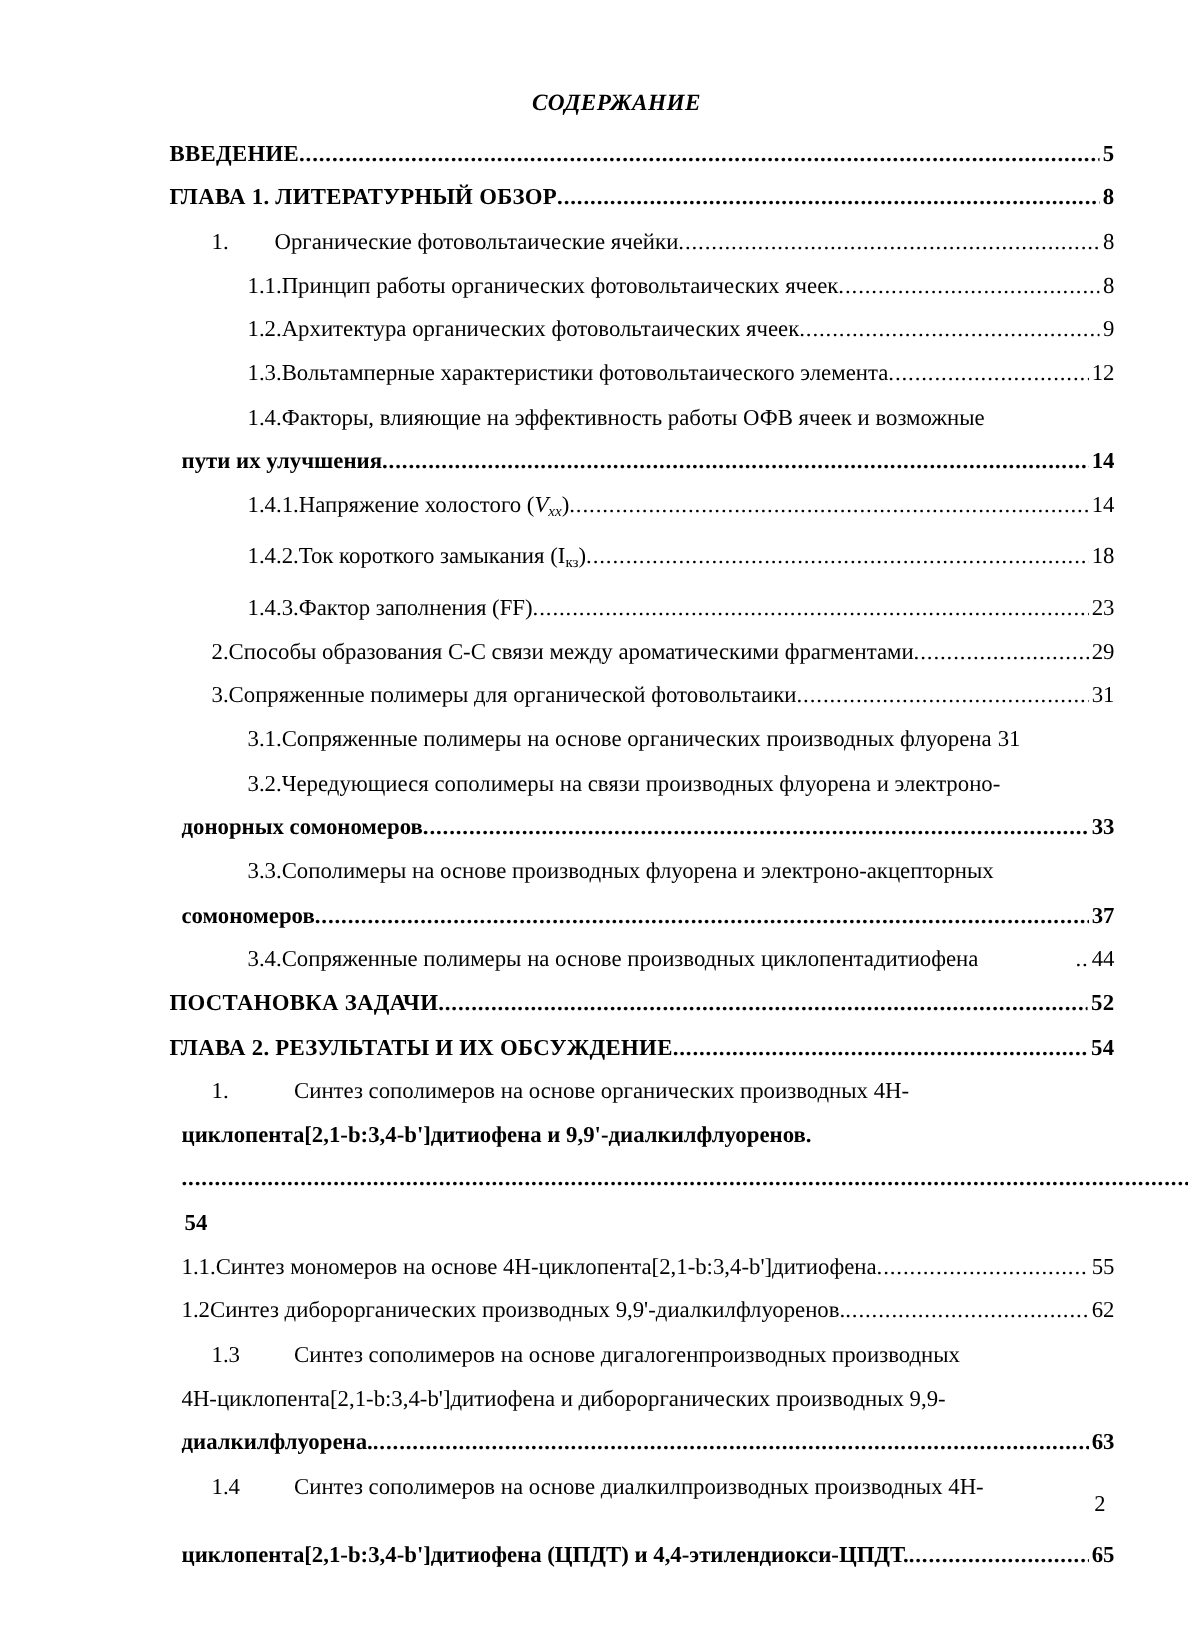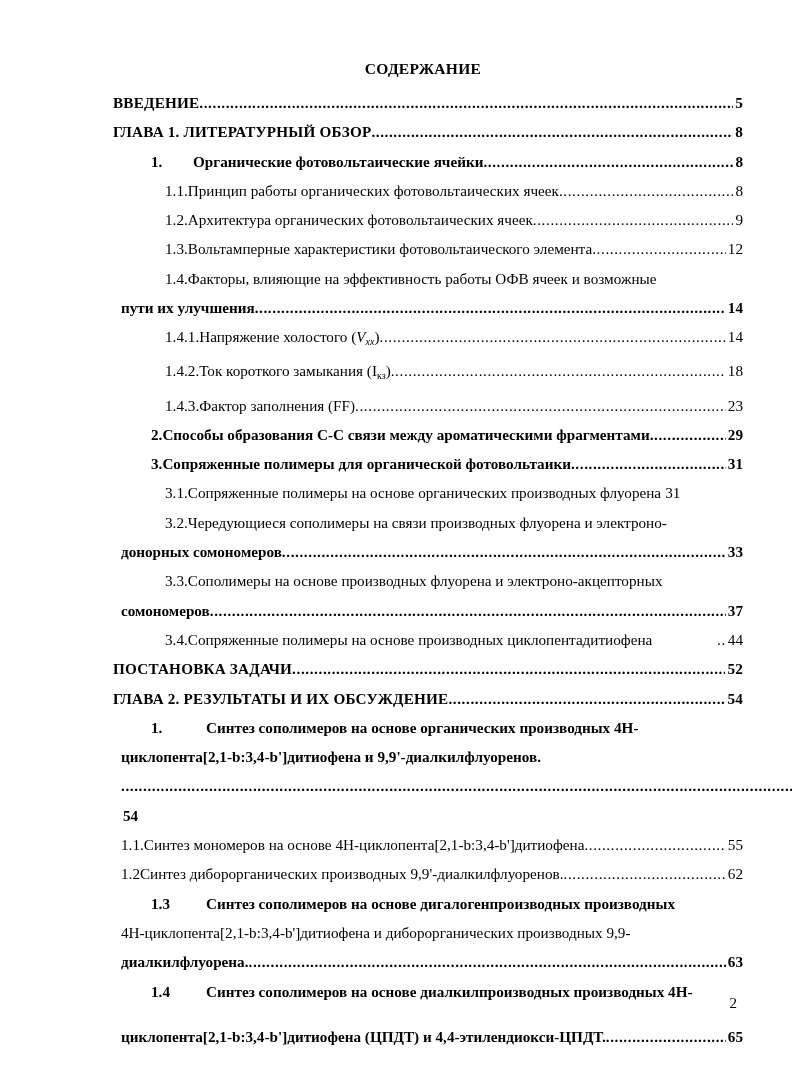--- a/index.html
+++ b/index.html
@@ -19,27 +19,28 @@
   #page {
     position: absolute;
     left: 0; top: 0;
     width: 792px;
     height: 1084px;
     background: #ffffff;
   }
 
   #toc-title {
     position: absolute;
-    left: 108px;
+    left: 96px;
     top: 60px;
     width: 630px;
     text-align: center;
     font-weight: bold;
     font-size: 15.5px;
     letter-spacing: 0.3px;
+    font-style: italic;
   }
 
   #toc-list {
     position: absolute;
     left: 113px;
     top: 88px;
     width: 630px;
   }
 
   .entry {
@@ -69,21 +70,21 @@
     content: "............................................................................................................................................................................................";
   }
   .entry .pageno {
     flex: 0 0 auto;
     text-align: right;
     padding-left: 2px;
   }
 
   
   .lv0 { font-weight: bold; margin-left: 0px; letter-spacing: 0.2px; }
-  .lv1 { font-weight: bold; margin-left: 38px; }
+  .lv1 { font-weight: normal; margin-left: 28px; }
   .lv1b { font-weight: normal; margin-left: 8px; align-items: center; }
   .lv2 { font-weight: normal; margin-left: 52px; }
   .lv3 { font-weight: normal; margin-left: 52px; }
   .cont { font-weight: normal; margin-left: 52px; }
 
   
   .wrapline {
     font-size: 15.2px;
     line-height: 29.3px;
     white-space: nowrap;

